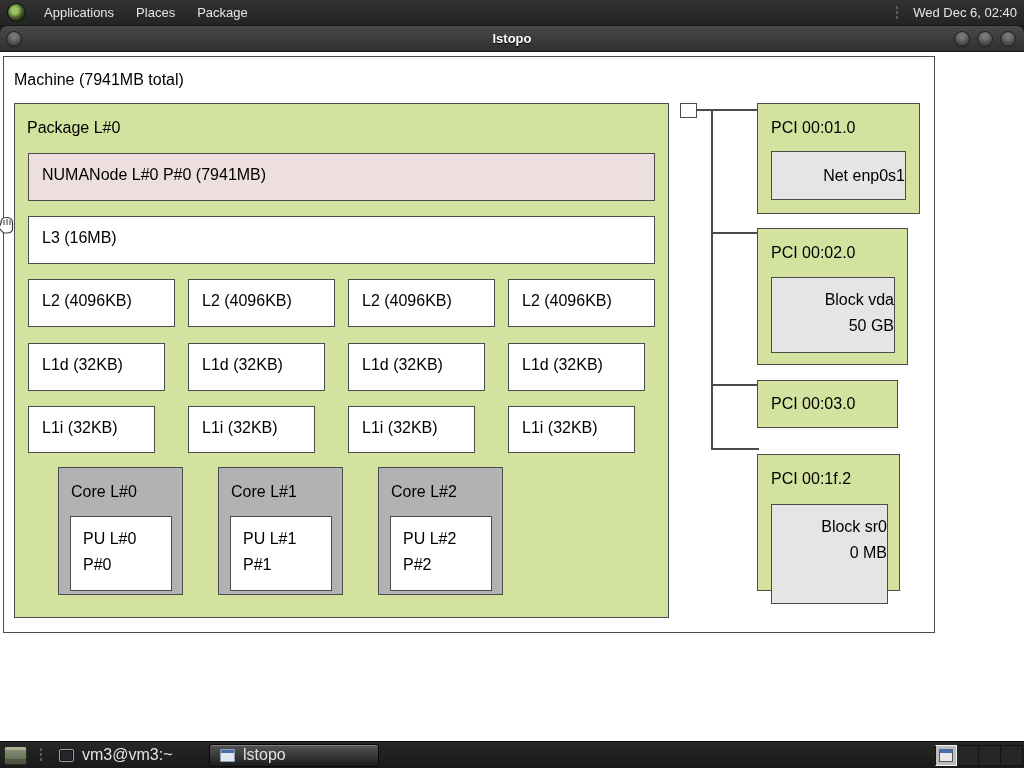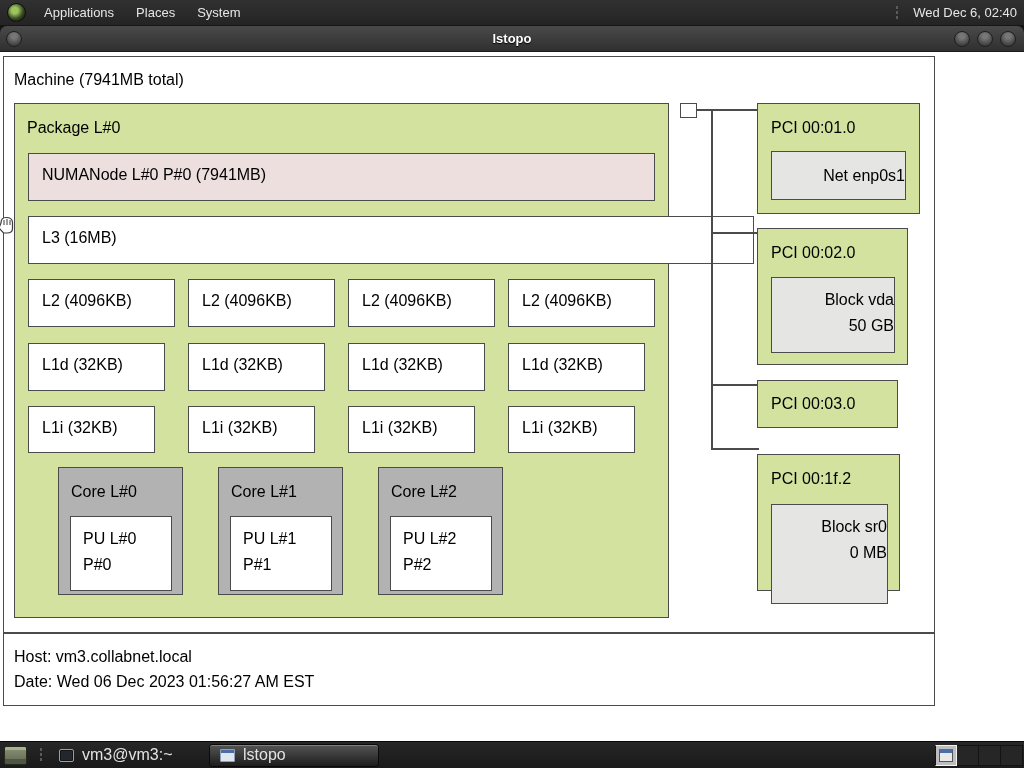--- a/index.html
+++ b/index.html
@@ -35,21 +35,21 @@
   
   .content { position:absolute; left:0; top:52px; width:1024px; height:689px; background:#ffffff; color:#000; font-size:16px; }
   .obox { position:absolute; border:1.5px solid #4b4b4b; }
   .lbl  { position:absolute; white-space:nowrap; }
 
   .machine { left:3px; top:4px; width:932px; height:577px; background:#fff; }
   .legend  { left:3px; top:581px; width:932px; height:73px; background:#fff; padding:10px 0 0 10px; line-height:25px; }
 
   .package { left:10px; top:46px; width:655px; height:515px; background:#d4e29f; }
   .numa    { left:13px; top:49px; width:627px; height:48px; background:#ecdfdd; }
-  .l3      { left:13px; top:112px; width:726px; height:48px; background:#fff; }
+  .l3      { left:13px; top:112px; width:627px; height:48px; background:#fff; }
   .cache   { background:#fff; height:48px; }
   .l2   { top:175px; width:147px; }
   .l1d  { top:239px; width:137px; }
   .l1i  { top:302px; width:127px; height:47px; }
   .core { top:363px; width:125px; height:128px; background:#b2b2b2;margin-left:30px; }
   .pu   { left:11px; top:48px; width:102px; height:75px; background:#fff; padding:9px 0 0 12px; line-height:26px; }
   .c0 { left:13px; } .c1 { left:173px; } .c2 { left:333px; } .c3 { left:493px; }
   .cache .lbl, .pad-lbl { left:13px; top:13px; }
 
   .pcibox { background:#d4e29f;text-align:right; }
@@ -90,21 +90,21 @@
   .ws-active .mini-win { position:absolute; left:3px; top:3px; width:14px; height:13px;
                          background:#e8e8e8; border:1px solid #555; border-top:4px solid #4a6da8; }
 </style>
 </head>
 <body>
 
 <div class="panel">
   <div class="distro-logo"></div>
   <div class="menu-item">Applications</div>
   <div class="menu-item">Places</div>
-  <div class="menu-item">System</div>
+  <div class="menu-item">Package</div>
   <div class="panel-spacer"></div>
   <div class="grip"></div>
   <div class="clock">Wed Dec 6, 02:40</div>
 </div>
 
 <div class="titlebar">
   <div class="circle-btn tb-left"></div>
   <div class="win-title">lstopo</div>
   <div class="tb-right">
     <div class="circle-btn"></div>
@@ -216,24 +216,20 @@
     </div>
     <div class="obox pcibox pci4">
       <span class="lbl" style="left:13px; top:15px;">PCI 00:1f.2</span>
       <div class="obox devbox blk2">
         <div>Block sr0</div>
         <div>0 MB</div>
       </div>
     </div>
   </div>
 
-  <div class="obox legend">
-    <div>Host: vm3.collabnet.local</div>
-    <div>Date: Wed 06 Dec 2023 01:56:27 AM EST</div>
-  </div>
 
   <svg class="cursor" width="14" height="21" viewBox="0 0 14 21">
     <path d="M1 9 q0-5.5 5-5.5 q6.5 0 6.5 5 v6 q0 4.5-5.5 4.5 h-3.5 l-4.5-5 z" fill="#ffffff" stroke="#3a3a3a" stroke-width="1.2"></path>
     <path d="M4 6 v5 M7 5 v6 M10 6 v5" stroke="#3a3a3a" stroke-width="1" fill="none"></path>
   </svg>
 </div>
 
 <div class="taskbar">
   <div class="desk-icon"></div>
   <div class="grip" style="margin:0 6px;"></div>

